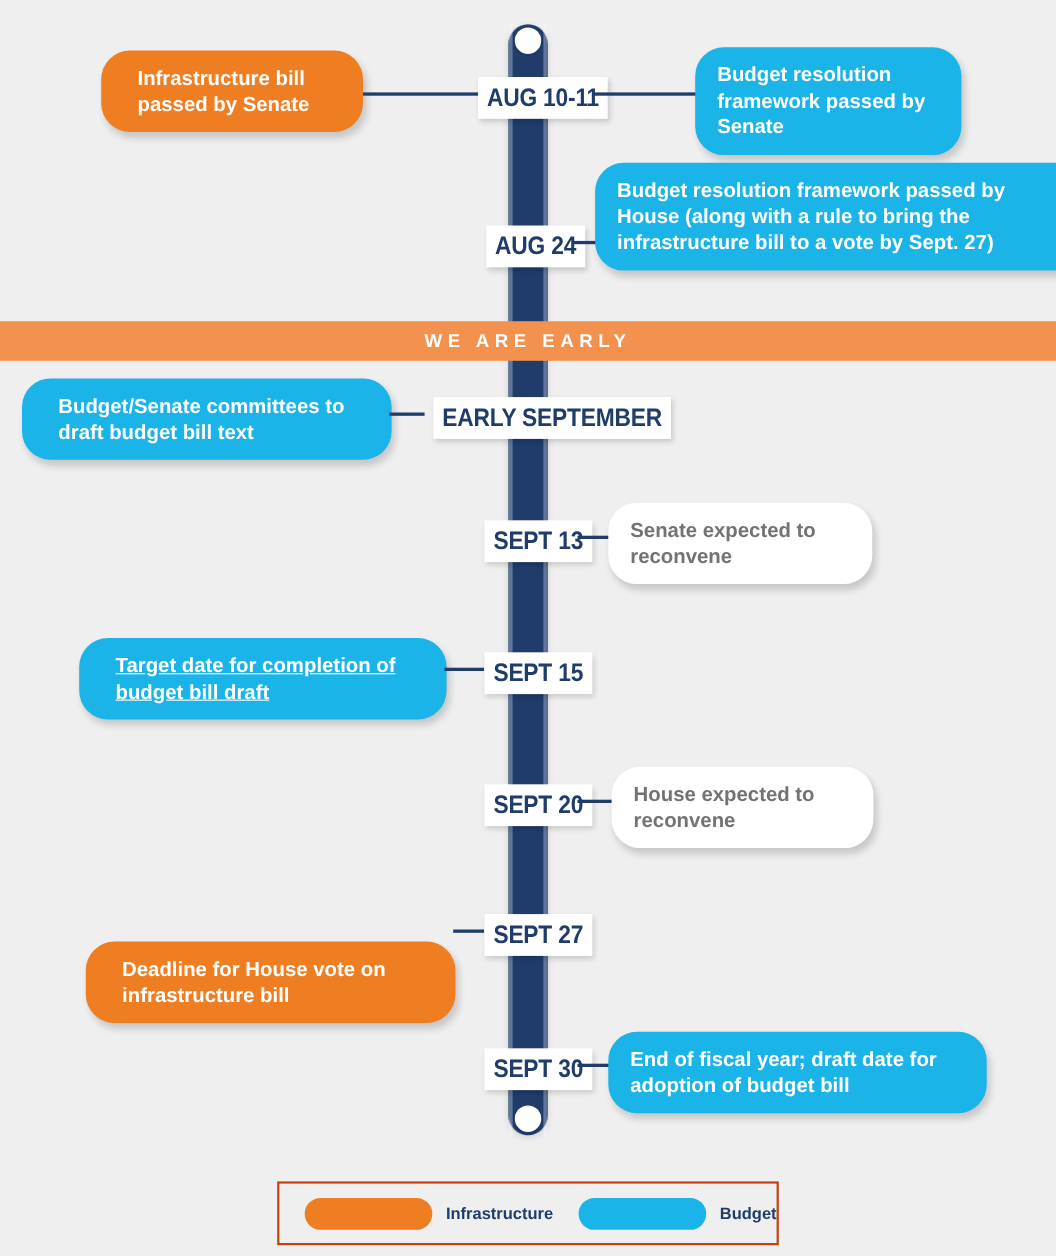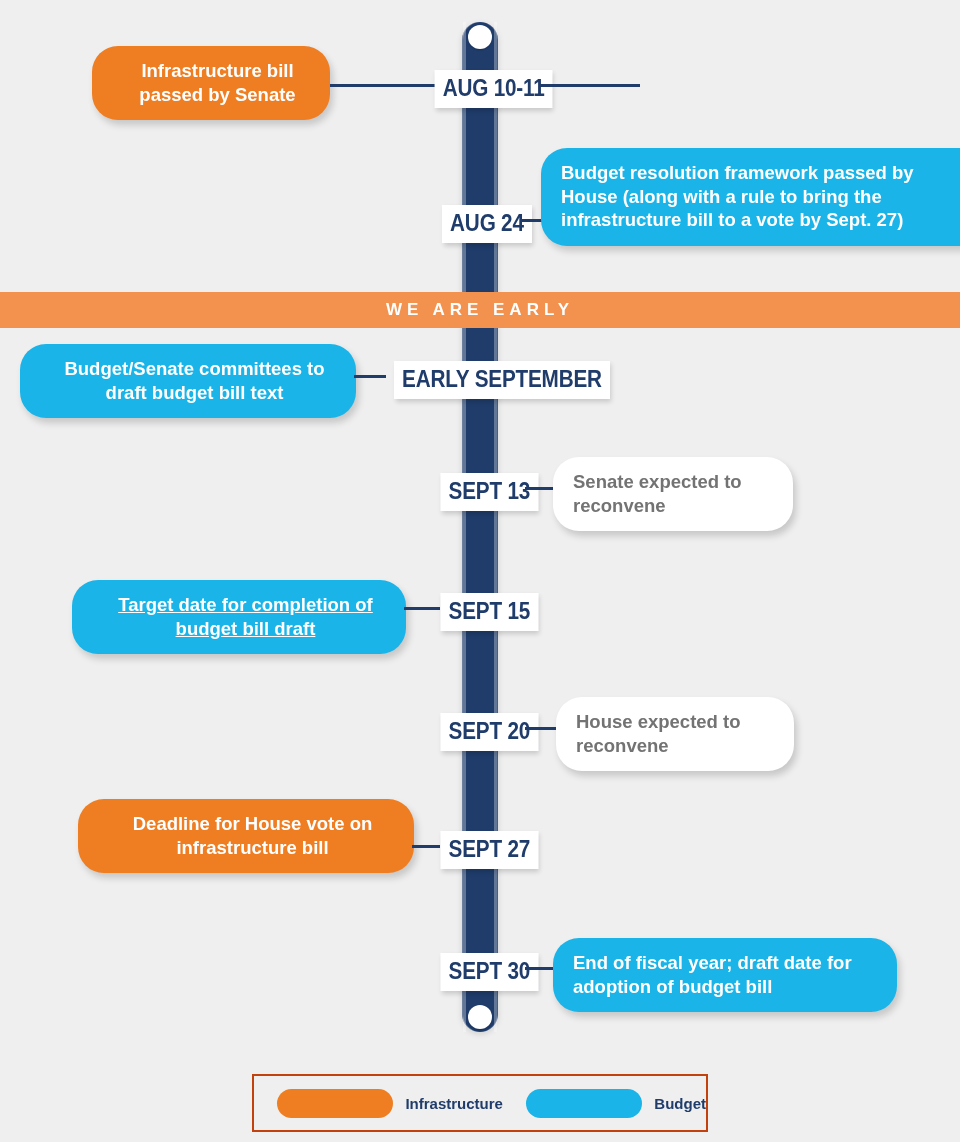--- a/index.html
+++ b/index.html
@@ -107,21 +107,21 @@
     padding: 13px 20px 14px 20px;
     font-size: 18.5px;
     font-weight: bold;
     line-height: 1.28;
     box-shadow: 3px 5px 7px rgba(0,0,0,0.17);
     box-sizing: border-box;
   }
   .bubble.orange { background: #ef7d22; color: #ffffff; }
   .bubble.blue   { background: #1ab4e8; color: #ffffff; }
   .bubble.white  { background: #ffffff; color: #737373; }
-  .bubble.left   { text-align: center; padding-left: 33px; }
+  .bubble.left   { text-align: left; padding-left: 33px; }
   .bubble.right  { text-align: left; }
 
   
   .legend {
     position: absolute;
     left: 252px;
     top: 1074px;
     width: 456px;
     height: 58px;
     border: 2px solid #c2410c;
@@ -157,20 +157,21 @@
   <div class="spine"></div>
   <div class="spine-edge-l"></div>
   <div class="spine-edge-r"></div>
   <div class="spine-dot top"></div>
   <div class="spine-dot bottom"></div>
 
   <div class="bubble orange left" style="left:92px; top:46px; width:238px;">Infrastructure bill passed by Senate</div>
   <div class="connector" style="left:330px; top:84px; width:106px;"></div>
   <div class="date-chip" style="left:428px; top:70px;">AUG 10-11</div>
   <div class="connector" style="left:540px; top:84px; width:100px;"></div>
+  <div class="bubble blue right" style="left:632px; top:43px; width:242px;">Budget resolution framework passed by Senate</div>
 
   <div class="date-chip" style="left:437px; top:205px;">AUG 24</div>
   <div class="connector" style="left:521px; top:219px; width:28px;"></div>
   <div class="bubble blue right" style="left:541px; top:148px; width:452px;">Budget resolution framework passed by House (along with a rule to bring the infrastructure bill to a vote by Sept. 27)</div>
 
   <div class="here-band">
     <span class="here-band-label">WE ARE EARLY</span>
   </div>
 
   <div class="bubble blue left" style="left:20px; top:344px; width:336px;">Budget/Senate committees to draft budget bill text</div>
@@ -182,21 +183,21 @@
   <div class="bubble white right" style="left:553px; top:457px; width:240px;">Senate expected to reconvene</div>
 
   <div class="bubble blue left" style="left:72px; top:580px; width:334px;text-decoration:underline;">Target date for completion of budget bill draft</div>
   <div class="connector" style="left:404px; top:607px; width:36px;"></div>
   <div class="date-chip" style="left:435px; top:593px;">SEPT 15</div>
 
   <div class="date-chip" style="left:435px; top:713px;">SEPT 20</div>
   <div class="connector" style="left:525px; top:727px; width:33px;"></div>
   <div class="bubble white right" style="left:556px; top:697px; width:238px;">House expected to reconvene</div>
 
-  <div class="bubble orange left" style="left:78px; top:799px; width:336px;">Deadline for House vote on infrastructure bill</div>
+  <div class="bubble orange left" style="left:78px; top:856px; width:336px;">Deadline for House vote on infrastructure bill</div>
   <div class="connector" style="left:412px; top:845px; width:28px;"></div>
   <div class="date-chip" style="left:435px; top:831px;">SEPT 27</div>
 
   <div class="date-chip" style="left:435px; top:953px;">SEPT 30</div>
   <div class="connector" style="left:525px; top:967px; width:32px;"></div>
   <div class="bubble blue right" style="left:553px; top:938px; width:344px;">End of fiscal year; draft date for adoption of budget bill</div>
 
   <div class="legend">
     <div class="legend-spacer"></div>
     <div class="legend-item">

